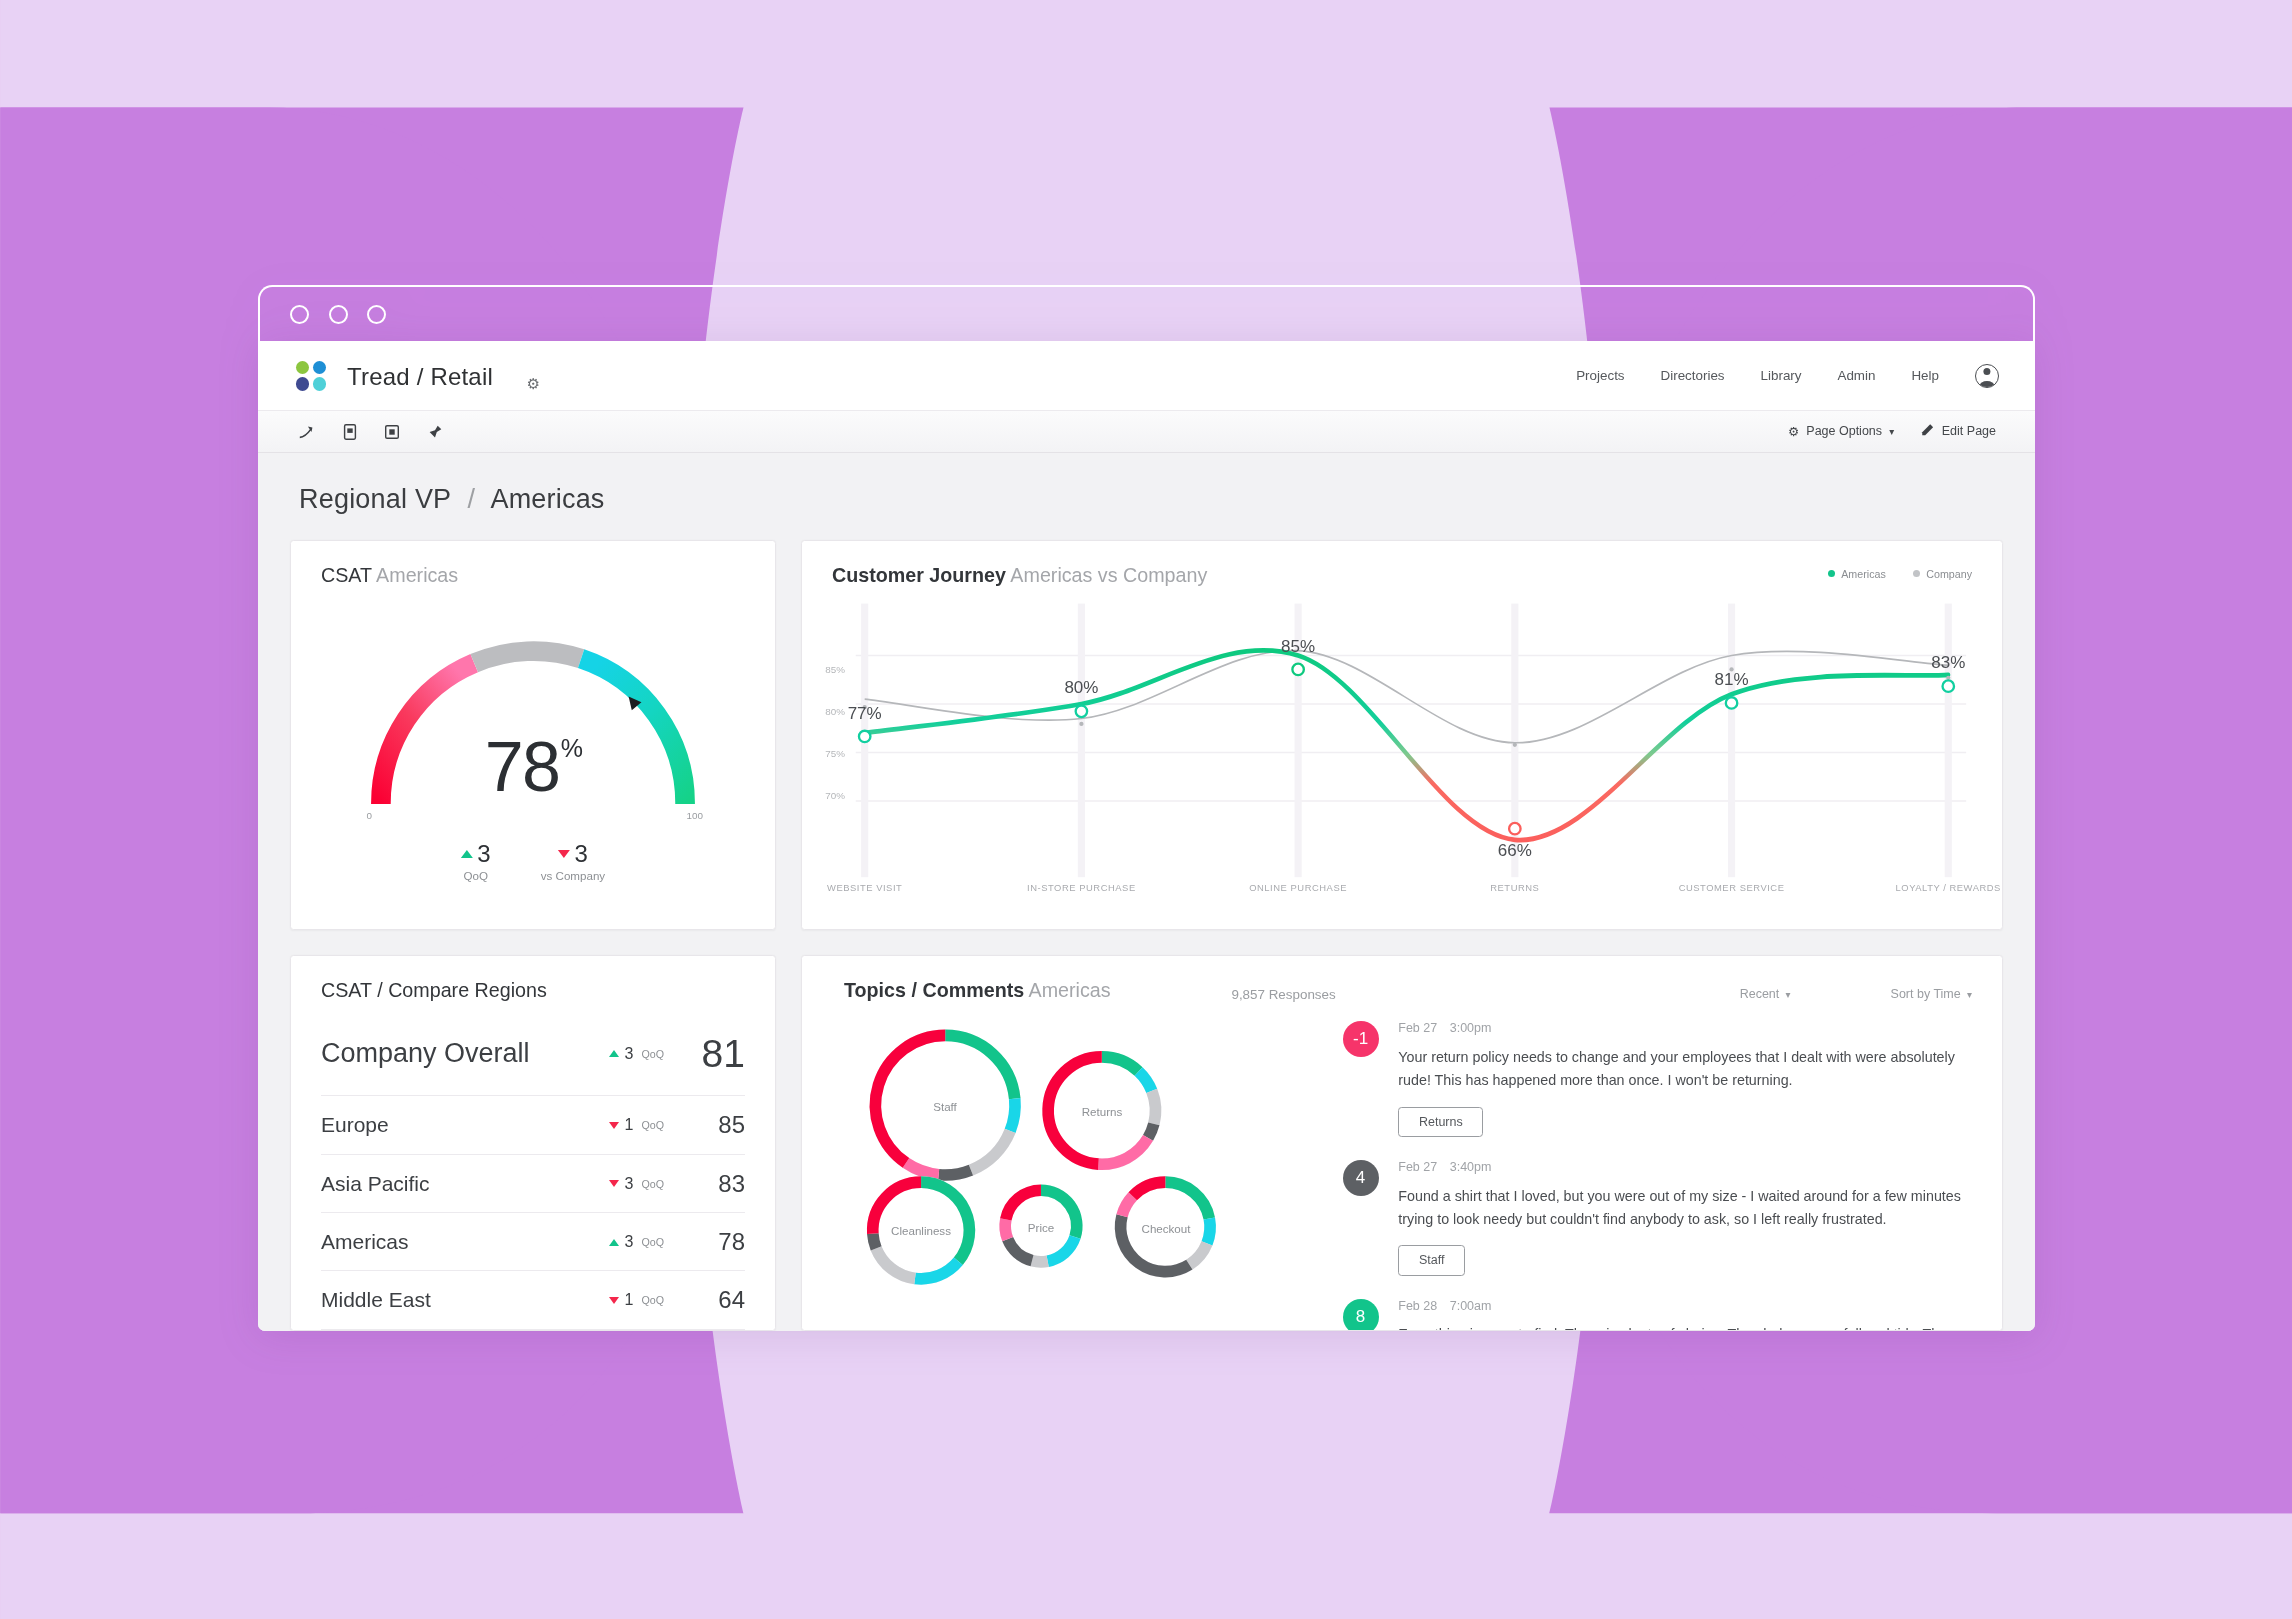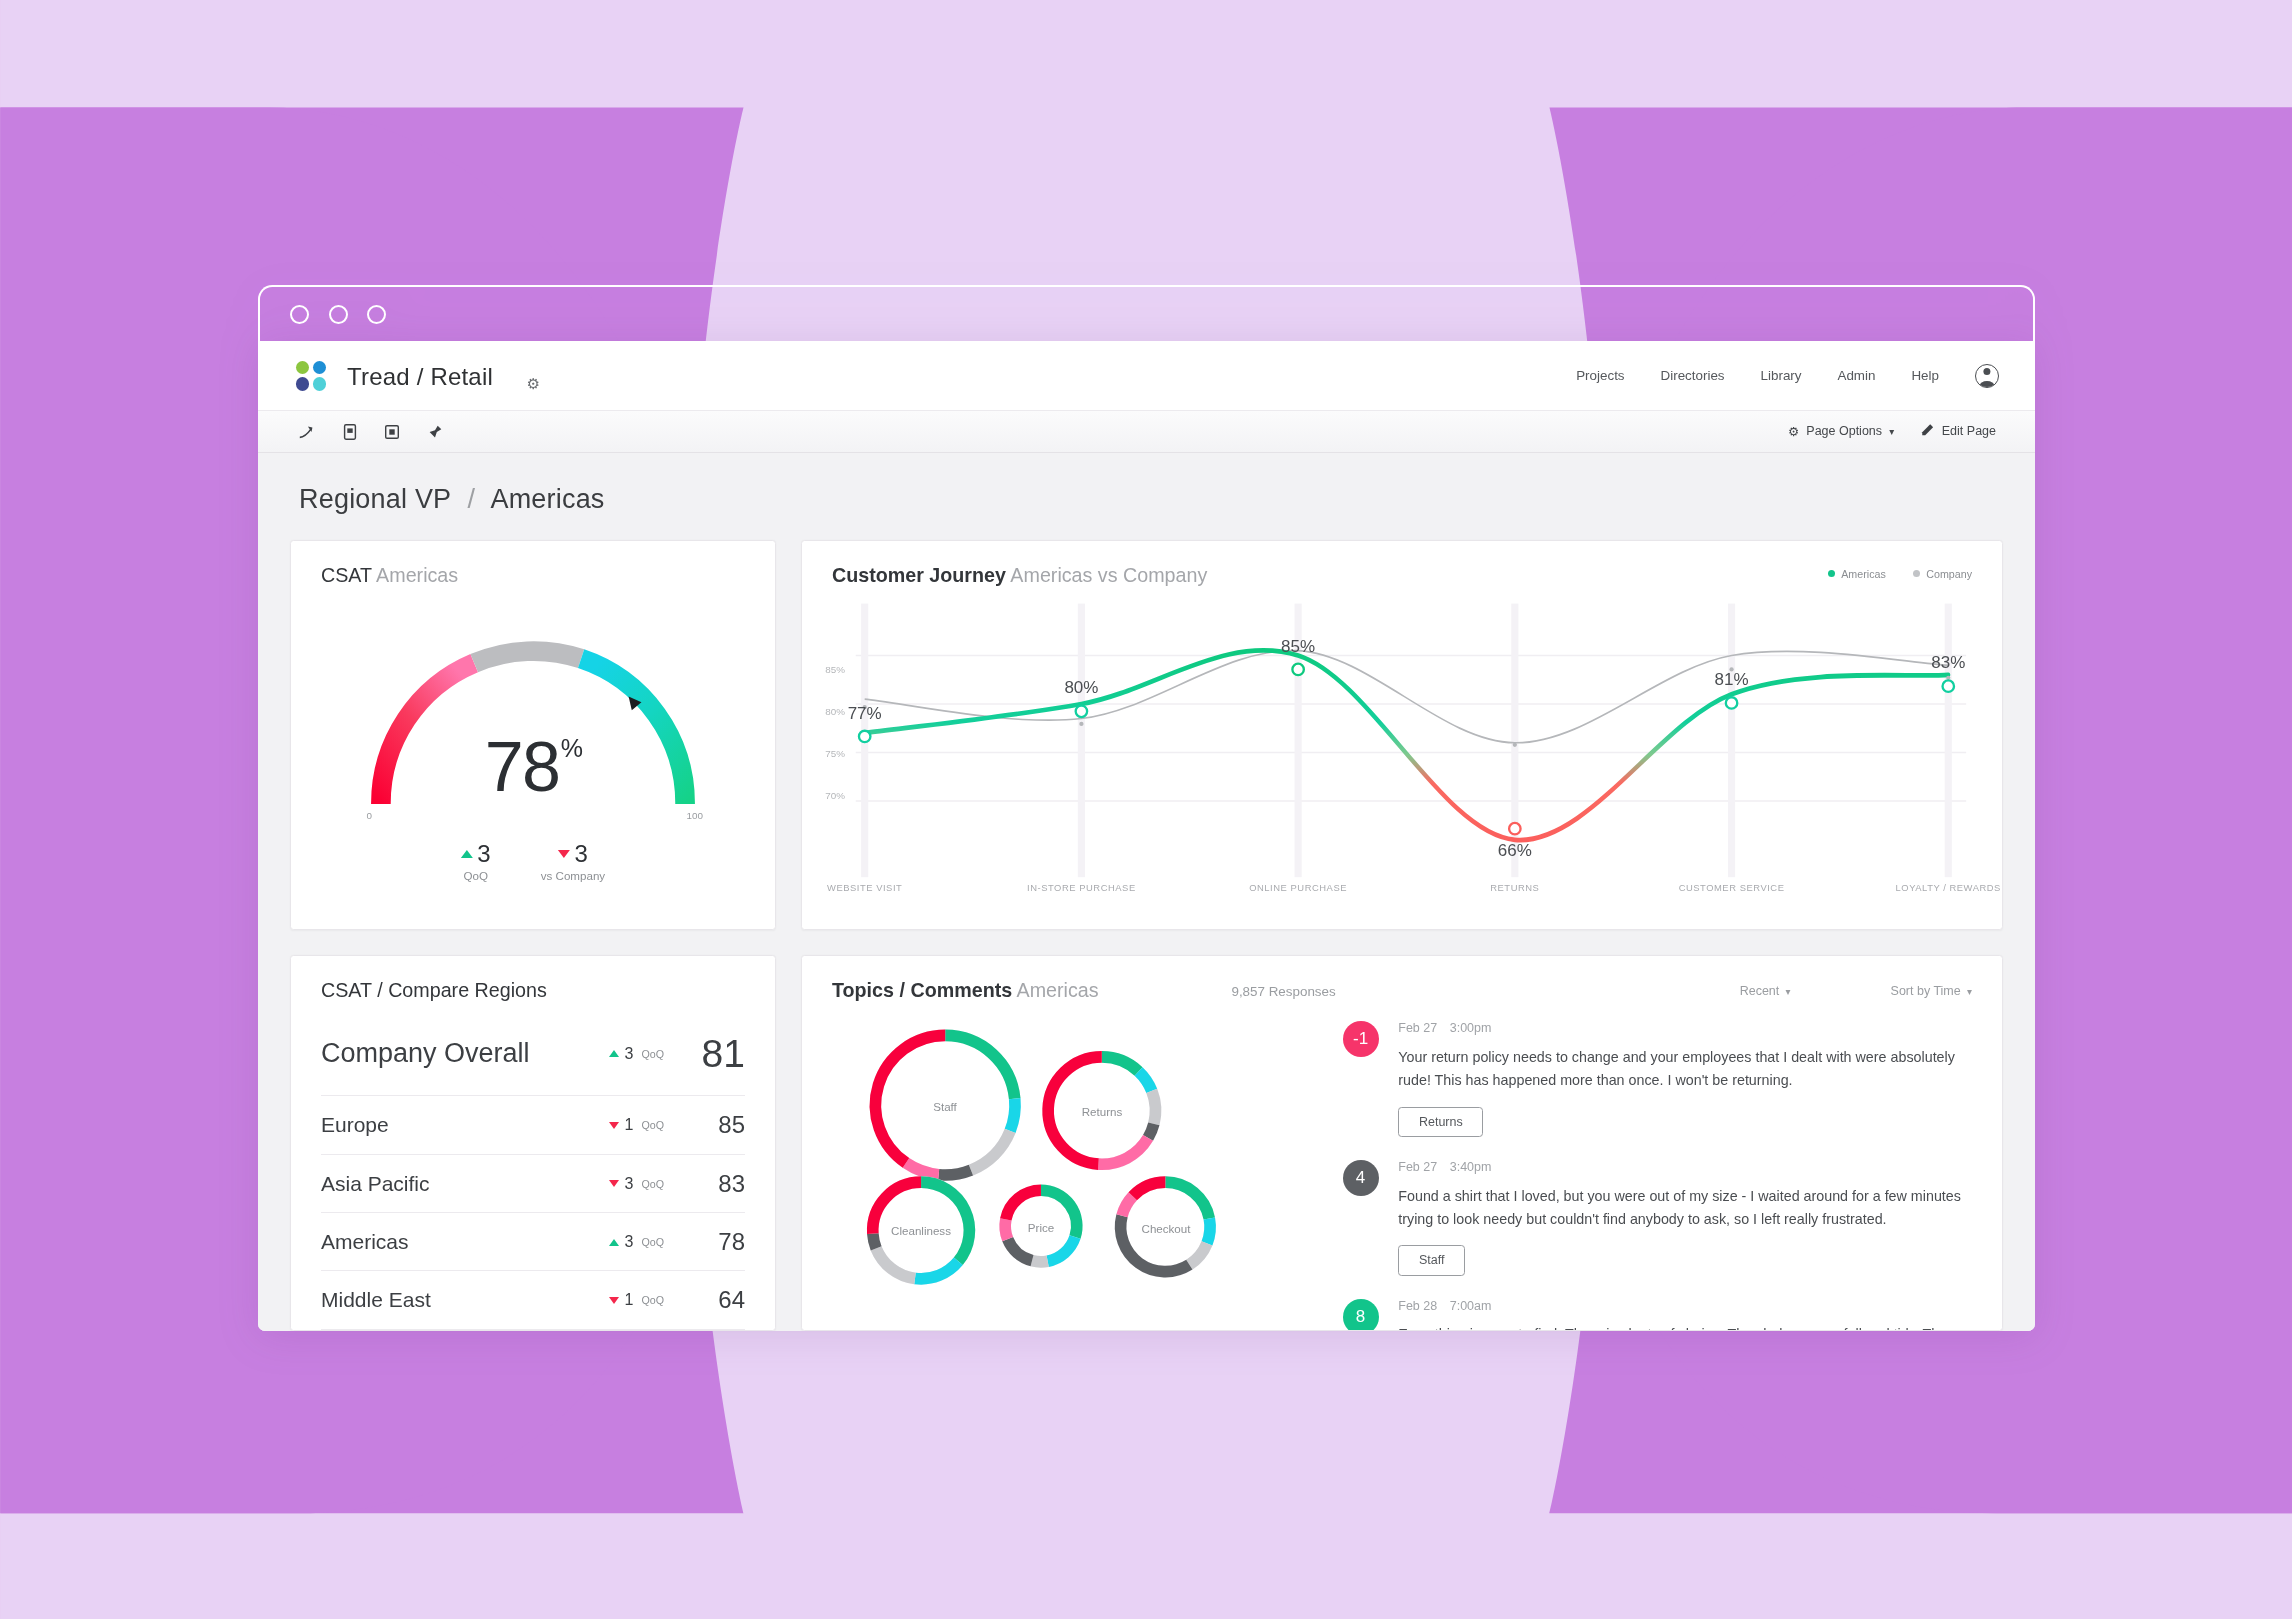--- a/index.html
+++ b/index.html
@@ -213,21 +213,21 @@
   .tri-up-sm { width: 0; height: 0; border-left: 5.4px solid transparent; border-right: 5.4px solid transparent; border-bottom: 7.2px solid #12c48b; }
   .tri-down-sm { width: 0; height: 0; border-left: 5.4px solid transparent; border-right: 5.4px solid transparent; border-top: 7.2px solid #f4274b; }
   .region-score {
     font-size: 24px; color: #3c3f43; width: 56px; text-align: right; white-space: nowrap;
   }
   #region-overall .region-score { font-size: 39px; }
 
   
   #topics-card { position: relative; }
   #topics-head {
-    display: flex; align-items: flex-start; padding: 23px 30px 0 30px;
+    display: flex; align-items: flex-end; padding: 23px 30px 0 30px; margin-left: 12px;
   }
   #topics-meta {
     margin-left: auto; display: flex; align-items: center; gap: 52px;
     padding-top: 5.4px;
   }
   #responses-count { font-size: 13.4px; color: #9a9da1; white-space: nowrap; margin-right: 304px; }
   .dropdown {
     display: flex; align-items: center; gap: 6.3px;
     font-size: 12.5px; color: #9a9da1; cursor: pointer; white-space: nowrap; padding-left: 48px;
   }

